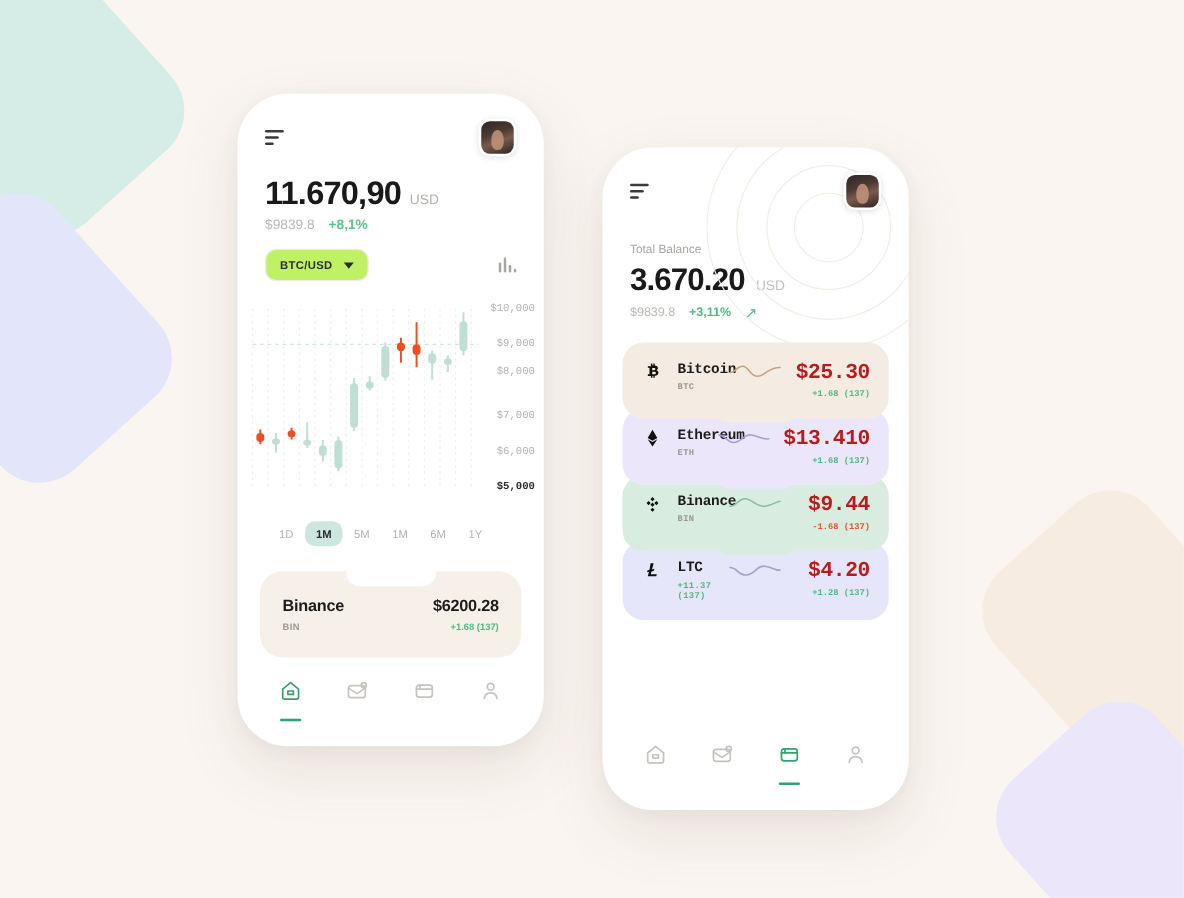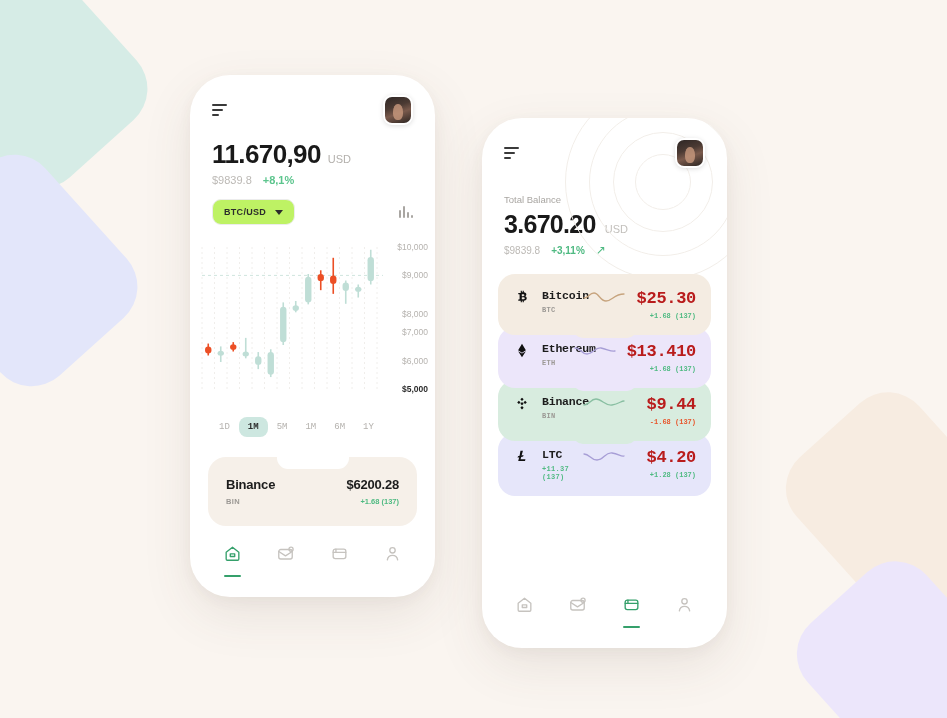--- a/index.html
+++ b/index.html
@@ -82,28 +82,28 @@
     display: flex; align-items: center; gap: 9px;
     border: 1px solid #ececec; border-radius: 9px;
     padding: 7px 11px; background: #bef264; cursor: pointer;
   }
   .pair-label { font-size: 9px; font-weight: bold; color: #2c2c2c; letter-spacing: .3px; }
   .caret { width: 0; height: 0; border-left: 4px solid transparent; border-right: 4px solid transparent; border-top: 5px solid #2c2c2c; }
   .bars-icon { display: flex; align-items: flex-end; gap: 2px; height: 12px; cursor: pointer; }
   .bars-icon span { width: 2px; background: #a9a6a2; border-radius: 1px; }
 
   
-  .chart-area { position: relative; margin: 14px 0 0 0; height: 168px; }
+  .chart-area { position: relative; margin: 14px 0 0 0; height: 168px; font-family: Liberation Mono, monospace; }
   .chart-svg { position: absolute; left: 0; top: 0; }
   .ylabels { position: absolute; right: 7px; top: 0; height: 100%; width: 46px; }
   .ylab { position: absolute; right: 0; font-size: 8.5px; color: #b6b3af; white-space: nowrap; }
   .ylab.bold { color: #2c2c2c; font-weight: bold; }
 
   
-  .ranges { display: flex; justify-content: flex-start; padding: 10px 36px 0 20px; font-family: Liberation Mono, monospace; }
+  .ranges { display: flex; justify-content: center; padding: 10px 36px 0 20px; }
   .range {
     font-size: 9px; color: #b4b1ad; padding: 5px 9px; border-radius: 8px; cursor: pointer;
   }
   .range.active { background: #cde7e0; color: #2c2c2c; font-weight: bold; }
 
   
   .card-zone { padding: 20px 18px 0 18px; }
   .asset-card {
     position: relative; background: #f6f0e9; border-radius: 18px;
     padding: 20px 18px 20px 18px;
@@ -257,21 +257,21 @@
           <rect x="152.55" y="43.5" width="6.4" height="8.520000000000003" rx="3.2" fill="#bfded6"></rect>
           <line x1="168.25" x2="168.25" y1="45.488" y2="58.552" stroke="#bfded6" stroke-width="1.6"></line>
           <rect x="165.05" y="47.760000000000005" width="6.4" height="5.111999999999995" rx="3.2" fill="#bfded6"></rect>
           <line x1="180.75" x2="180.75" y1="10.84" y2="45.488" stroke="#bfded6" stroke-width="1.6"></line>
           <rect x="177.55" y="17.94" width="6.4" height="24.139999999999997" rx="3.2" fill="#bfded6"></rect>
         </g>
     </svg>
     <div class="ylabels">
         <div class="ylab" style="top: 3px;">$10,000</div>
         <div class="ylab" style="top: 31.4px;">$9,000</div>
-        <div class="ylab" style="top: 70px; margin-left: 36px;">$8,000</div>
+        <div class="ylab" style="top: 53px; margin-left: 36px;">$8,000</div>
         <div class="ylab" style="top: 88.2px; text-align: right;">$7,000</div>
         <div class="ylab" style="top: 116.6px;">$6,000</div>
         <div class="ylab bold" style="top: 145px;">$5,000</div>
       </div>
   </div>
 
   <div class="ranges">
       <div class="range">1D</div>
       <div class="range active">1M</div>
       <div class="range">5M</div>

